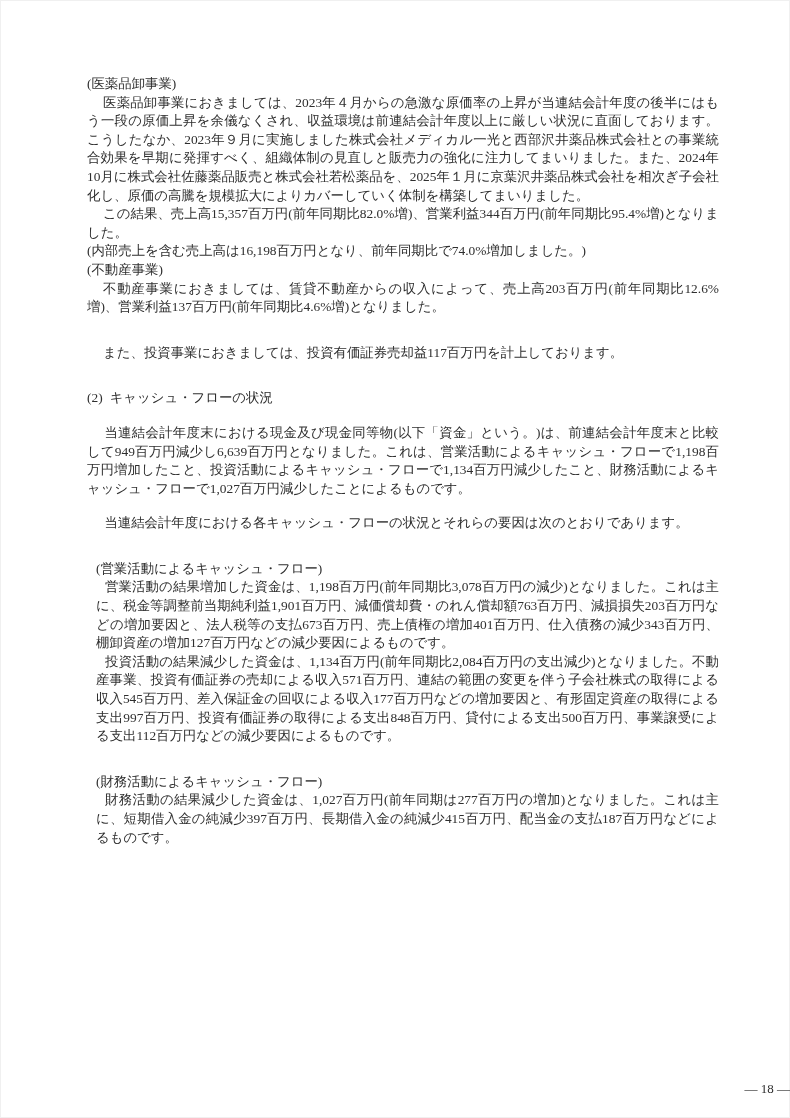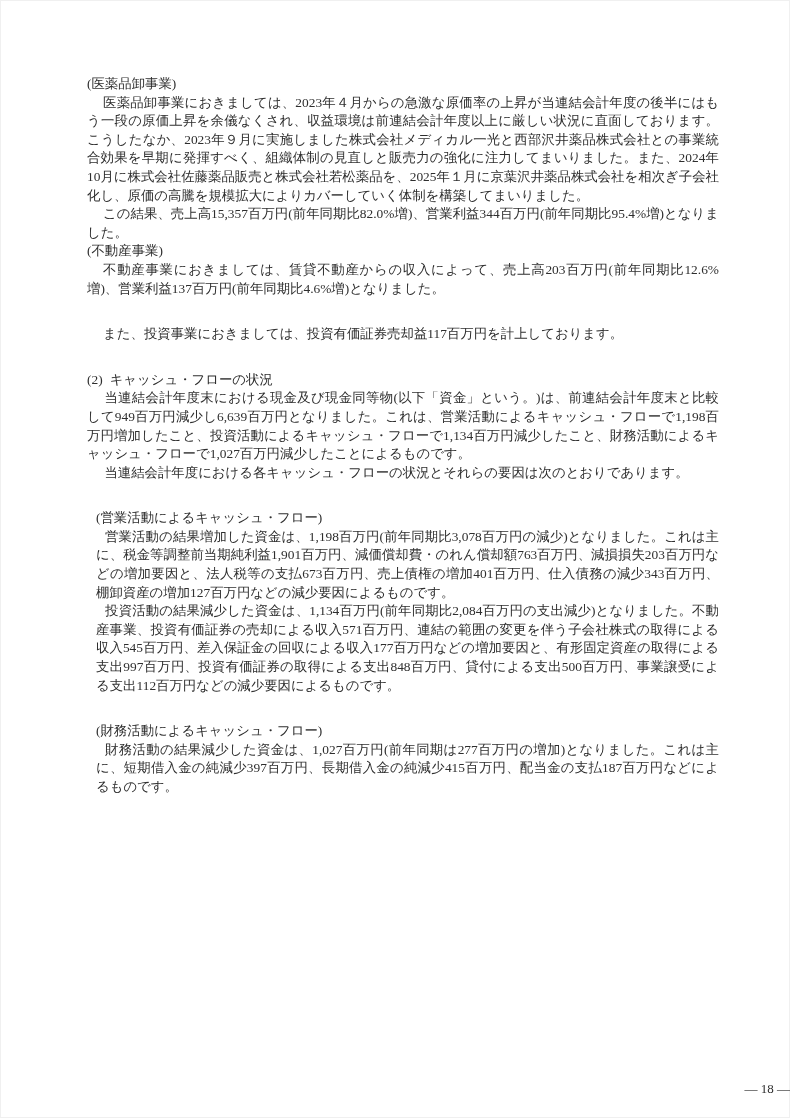--- a/index.html
+++ b/index.html
@@ -31,21 +31,21 @@
   .h-main { text-indent: 0; }
   
   .p-main { text-indent: 1.2em; }
   
   .p-noindent { text-indent: 0; }
   
   .sec-title { text-indent: 0; }
   .sec-title .sec-label { display: inline-block; }
   .sec-title .sec-text { margin-left: 7px; }
   
-  .p-sec { text-indent: 1.3em; }
+  .p-sec { text-indent: 1.3em; margin-top: 16px; }
   
   .h-sub { margin-left: 9px; text-indent: 0; }
   
   .p-sub { margin-left: 9px; text-indent: 0.68em; }
   
   .gap { margin-top: 27px; }
   .footer {
     position: absolute;
     left: 0;
     width: 790px;
@@ -61,20 +61,21 @@
 
 <div class="page">
   <div class="content">
 
     <div class="block h-main">(医薬品卸事業)</div>
 
     <div class="block p-main">医薬品卸事業におきましては、2023年４月からの急激な原価率の上昇が当連結会計年度の後半にはもう一段の原価上昇を余儀なくされ、収益環境は前連結会計年度以上に厳しい状況に直面しております。こうしたなか、2023年９月に実施しました株式会社メディカル一光と西部沢井薬品株式会社との事業統合効果を早期に発揮すべく、組織体制の見直しと販売力の強化に注力してまいりました。また、2024年10月に株式会社佐藤薬品販売と株式会社若松薬品を、2025年１月に京葉沢井薬品株式会社を相次ぎ子会社化し、原価の高騰を規模拡大によりカバーしていく体制を構築してまいりました。</div>
 
     <div class="block p-main">この結果、売上高15,357百万円(前年同期比82.0%増)、営業利益344百万円(前年同期比95.4%増)となりました。</div>
 
+    <div class="block p-noindent">(内部売上を含む売上高は16,198百万円となり、前年同期比で74.0%増加しました。)</div>
 
     <div class="block h-main">(不動産事業)</div>
 
     <div class="block p-main">不動産事業におきましては、賃貸不動産からの収入によって、売上高203百万円(前年同期比12.6%増)、営業利益137百万円(前年同期比4.6%増)となりました。</div>
 
     <div class="block p-main gap">また、投資事業におきましては、投資有価証券売却益117百万円を計上しております。</div>
 
     <div class="block sec-title gap">
       <span class="sec-label">(2)</span><span class="sec-text">キャッシュ・フローの状況</span>
     </div>

